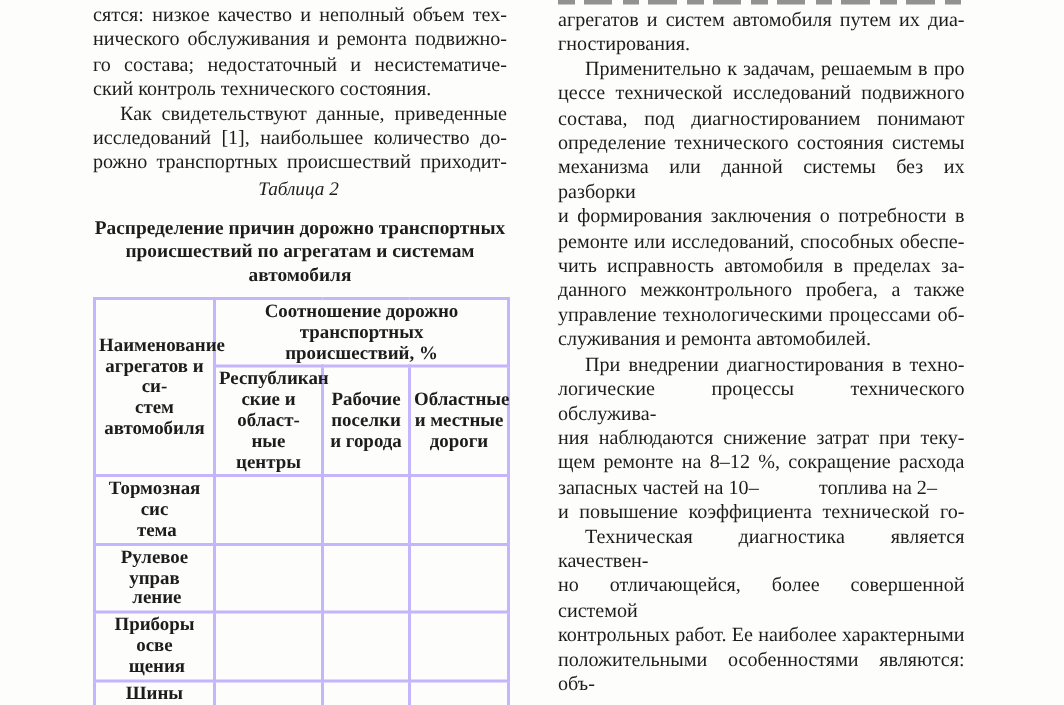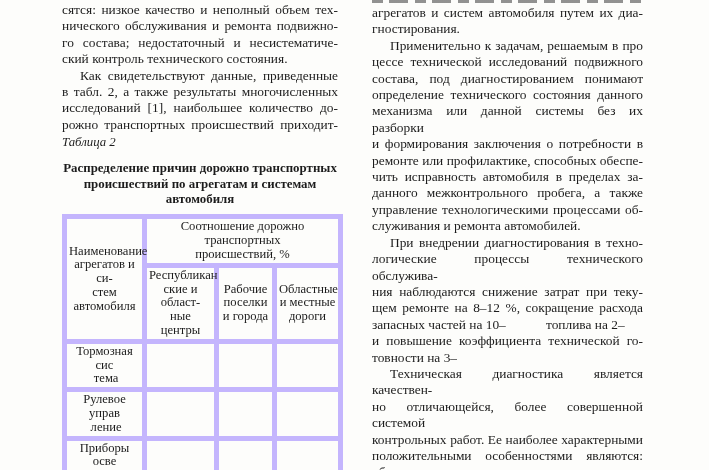--- a/index.html
+++ b/index.html
@@ -19,48 +19,47 @@
   .ln.ind { text-indent:18px; }
 
   .clipped-strip {
     height:3px; margin-bottom:2px; overflow:hidden;
     background:repeating-linear-gradient(90deg,
       #3a3a3a 0 11px, transparent 11px 17px,
       #3a3a3a 17px 36px, transparent 36px 43px);
     opacity:.55;
   }
 
-  .caption { text-align:left; font-style:italic; font-size:12.8px;
+  .caption { text-align:center; font-style:italic; font-size:12.8px;
              line-height:15px; margin-top:2px; padding-right:2px; }
   .tbl-title { text-align:center; font-weight:bold; font-size:12.9px;
                line-height:15.4px; margin-top:11px; }
 
   table { border-collapse:collapse; width:276px; margin-top:7px;
           table-layout:fixed; }
-  td, th { border:5px solid #c4b5fd; font-size:12.6px; line-height:13.8px;
-           padding:1px 2px; vertical-align:middle; font-weight:normal; }
+  td, th { border:2px solid #c4b5fd; font-size:12.6px; line-height:13.8px;
+           padding:1px 2px; vertical-align:middle; font-weight:bold; }
   th { text-align:center; white-space:pre-line; }
   td.rowlabel { text-align:center; white-space:pre-line; }
   td.cell { height:13px; }
 </style>
 </head>
 <body>
 
 <div class="page">
 
   <div class="col col-left">
     <div>
         <div class="ln">сятся: низкое качество и неполный объем тех-</div>
         <div class="ln">нического обслуживания и ремонта подвижно-</div>
         <div class="ln">го состава; недостаточный и несистематиче-</div>
         <div class="ln end">ский контроль технического состояния.</div>
       </div>
     <div>
         <div class="ln ind">Как свидетельствуют данные, приведенные</div>
-        <div class="ln">в табл. 2, а также результаты многочисленных</div>
         <div class="ln">исследований [1], наибольшее количество до-</div>
         <div class="ln">рожно транспортных происшествий приходит-</div>
       </div>
 
     <div class="caption">Таблица 2</div>
     <div class="tbl-title">Распределение причин дорожно транспортных</div>
     <div class="tbl-title" style="margin-top:0">происшествий по агрегатам и системам автомобиля</div>
 
     <table>
       <colgroup>
@@ -125,37 +124,36 @@
   <div class="col col-right">
     <div class="clipped-strip"></div>
     <div>
         <div class="ln">агрегатов и систем автомобиля путем их диа-</div>
         <div class="ln end">гностирования.</div>
       </div>
     <div>
         <div class="ln ind">Применительно к задачам, решаемым в про</div>
         <div class="ln">цессе технической исследований подвижного</div>
         <div class="ln">состава, под диагностированием понимают</div>
-        <div class="ln">определение технического состояния данного</div>
+        <div class="ln">определение технического состояния системы</div>
         <div class="ln">механизма или данной системы без их разборки</div>
         <div class="ln">и формирования заключения о потребности в</div>
-        <div class="ln">ремонте или профилактике, способных обеспе-</div>
+        <div class="ln">ремонте или исследований, способных обеспе-</div>
         <div class="ln">чить исправность автомобиля в пределах за-</div>
         <div class="ln">данного межконтрольного пробега, а также</div>
         <div class="ln">управление технологическими процессами об-</div>
         <div class="ln end">служивания и ремонта автомобилей.</div>
       </div>
     <div>
         <div class="ln ind">При внедрении диагностирования в техно-</div>
         <div class="ln">логические процессы технического обслужива-</div>
         <div class="ln">ния наблюдаются снижение затрат при теку-</div>
         <div class="ln">щем ремонте на 8–12 %, сокращение расхода</div>
         <div class="ln end">запасных частей на 10–&nbsp;&nbsp;&nbsp;&nbsp;&nbsp;&nbsp;&nbsp;&nbsp;&nbsp;&nbsp;&nbsp;&nbsp;топлива на 2–</div>
         <div class="ln">и повышение коэффициента технической го-</div>
-        <div class="ln end">товности на 3–</div>
       </div>
     <div>
         <div class="ln ind">Техническая диагностика является качествен-</div>
         <div class="ln">но отличающейся, более совершенной системой</div>
         <div class="ln">контрольных работ. Ее наиболее характерными</div>
         <div class="ln">положительными особенностями являются: объ-</div>
       </div>
   </div>
 
 </div>

